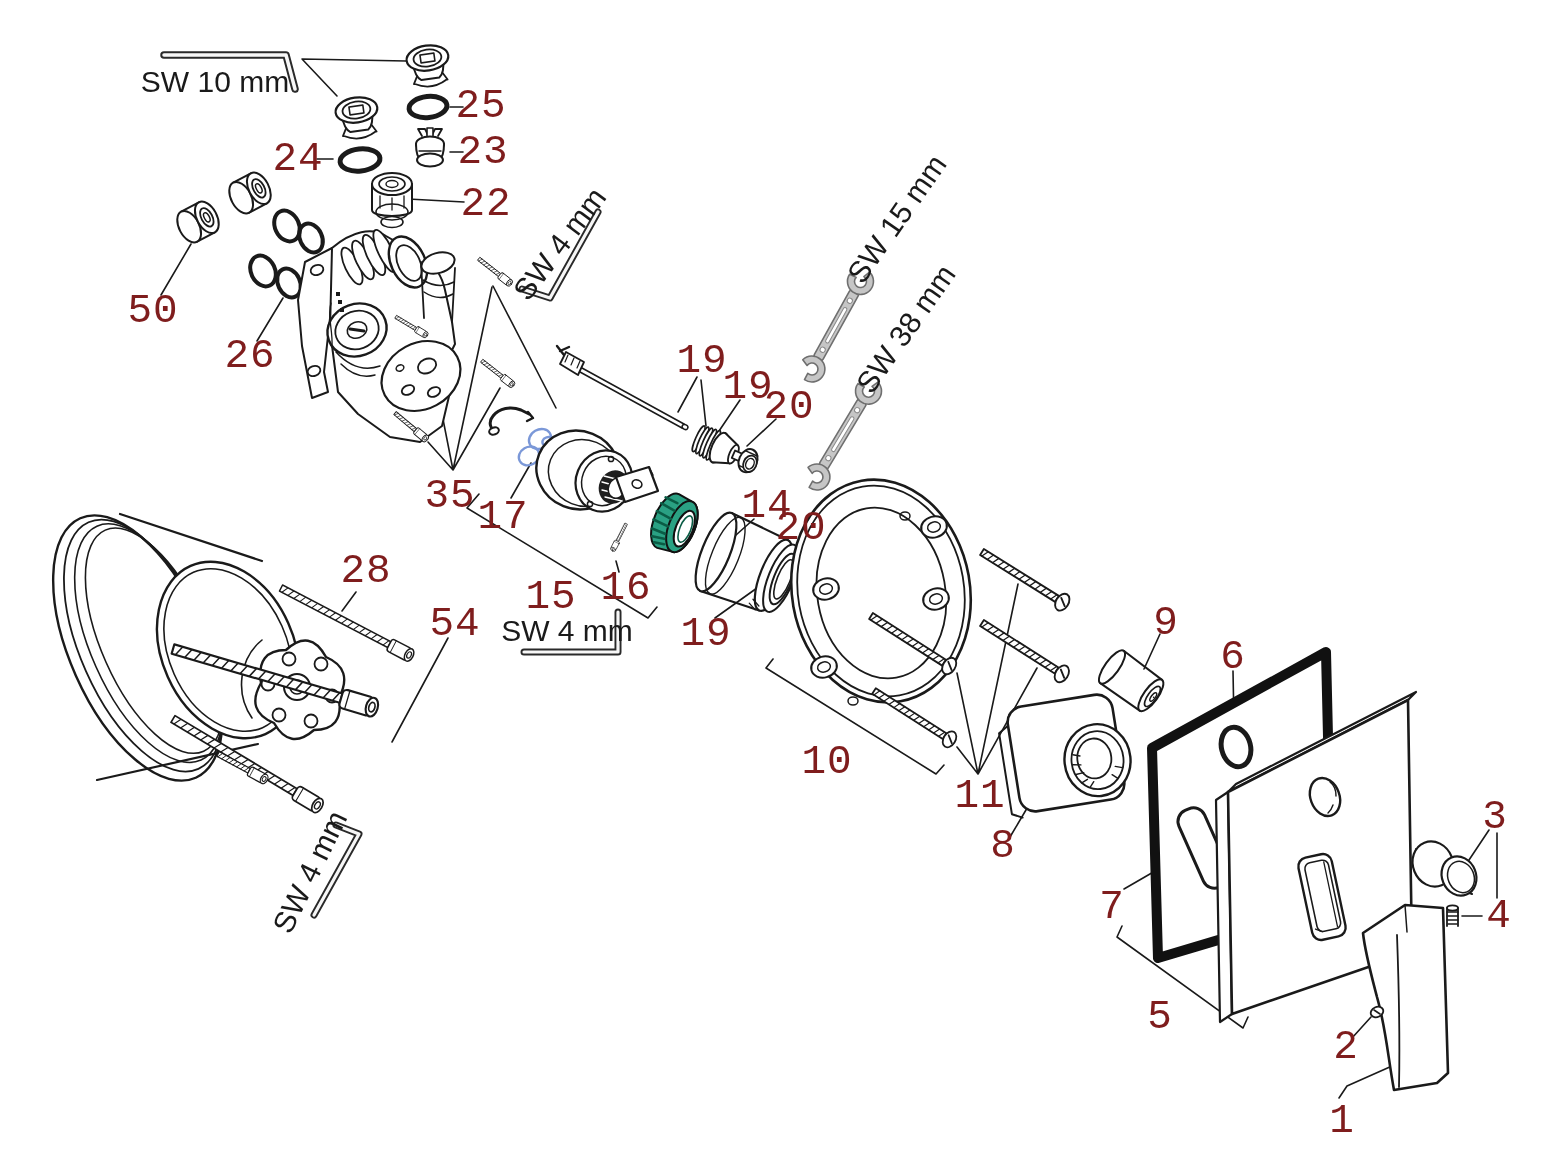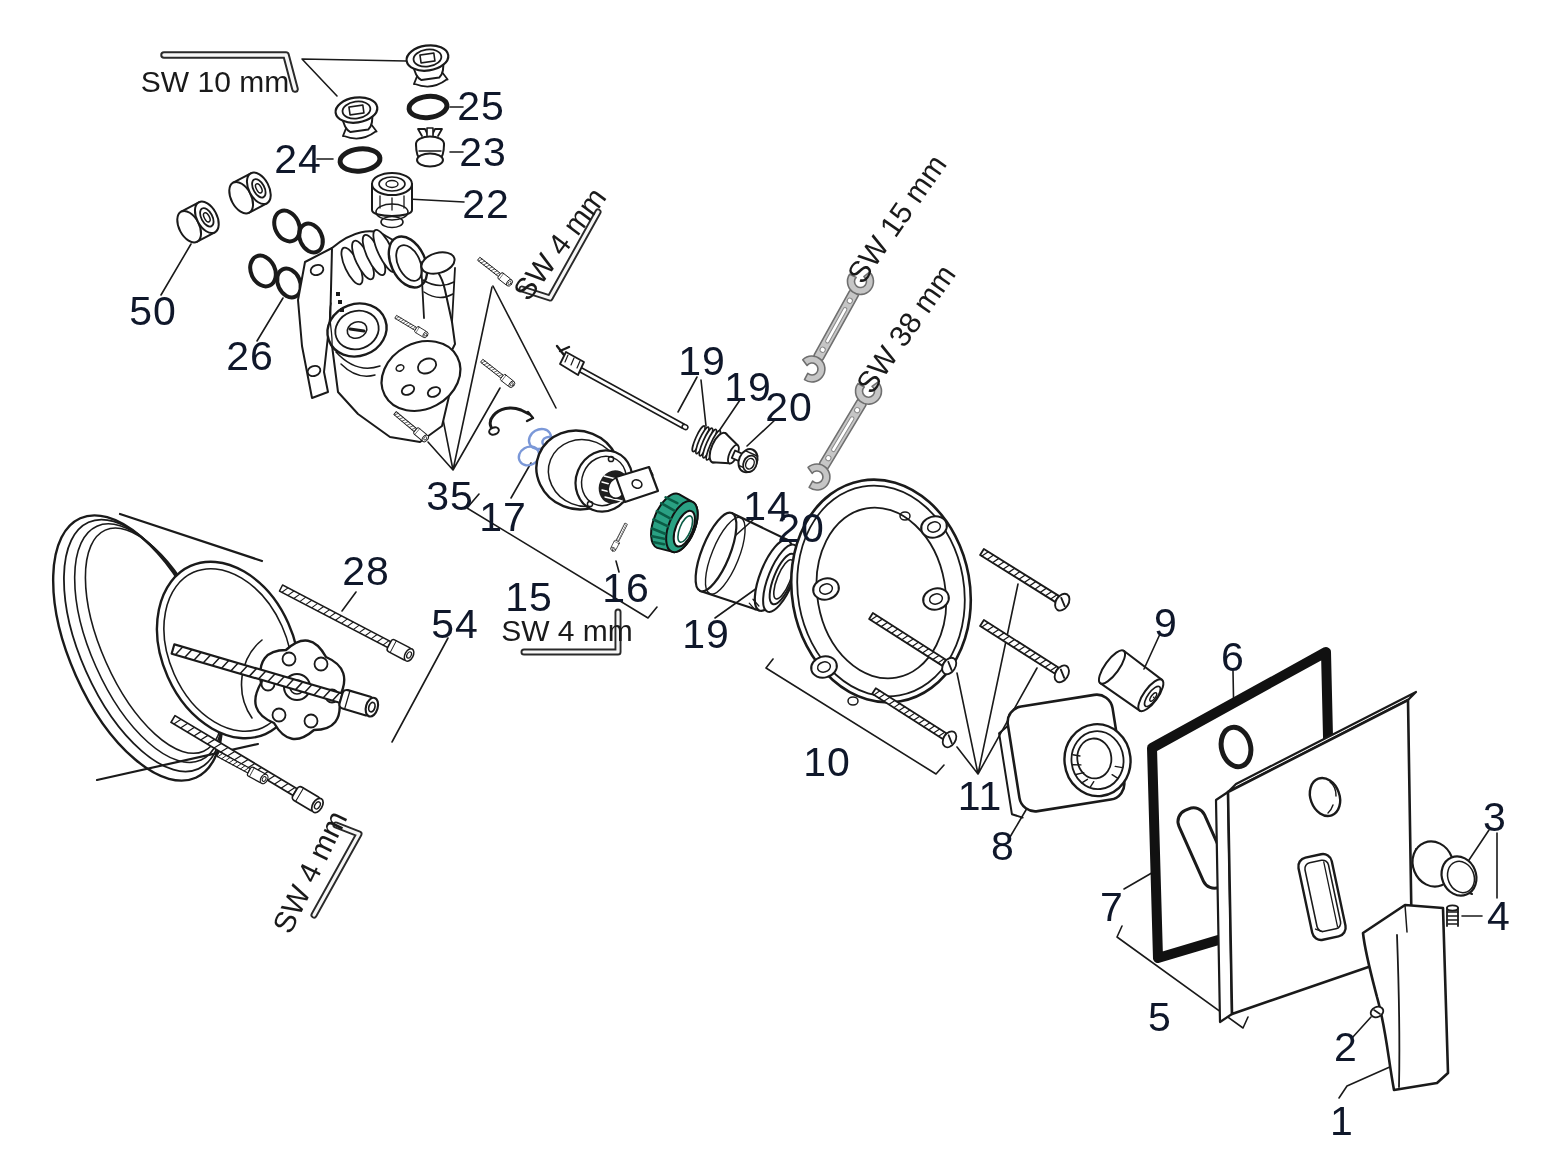--- a/index.html
+++ b/index.html
@@ -1,22 +1,22 @@
 <!DOCTYPE html>
 <html><head>
 <meta charset="utf-8">
 <style>
   html,body{margin:0;padding:0;background:#fff;}
   #stage{position:relative;width:1563px;height:1166px;background:#fff;overflow:hidden;
          font-family:"Liberation Sans", sans-serif;}
   #stage svg{position:absolute;left:0;top:0;}
   .labels{position:absolute;left:0;top:0;width:100%;height:100%;pointer-events:none;}
   .num{position:absolute;transform:translate(-50%,-50%);
-       font-family:Liberation Sans, sans-serif;font-size:41px;font-weight:400;
-       color:#0f172a;letter-spacing:1px;white-space:nowrap;}
+       font-family:Liberation Mono, monospace;font-size:41px;font-weight:400;
+       color:#7f1d1d;letter-spacing:1px;white-space:nowrap;}
   .tool{position:absolute;transform:translate(-50%,-50%);
         font-family:"Liberation Sans",sans-serif;font-size:30px;color:#1a1a1a;white-space:nowrap;}
   .r53{transform:translate(-50%,-50%) rotate(-53deg);}
   .r55{transform:translate(-50%,-50%) rotate(-55deg);}
   .r64{transform:translate(-50%,-50%) rotate(-64deg);}
 </style>
 </head>
 <body>
 
 <div id="stage">
@@ -430,21 +430,21 @@
   <span class="num" style="left:1160px;top:1017px">5</span>
   <span class="num" style="left:1233px;top:657px">6</span>
   <span class="num" style="left:1112px;top:907px">7</span>
   <span class="num" style="left:1003px;top:846px">8</span>
   <span class="num" style="left:1166px;top:623px">9</span>
   <span class="num" style="left:827px;top:762px">10</span>
   <span class="num" style="left:980px;top:796px">11</span>
   <span class="num" style="left:706px;top:634px">19</span>
   <span class="num" style="left:801px;top:528px">20</span>
   <span class="num" style="left:767px;top:506px">14</span>
-  <span class="num" style="left:529px;top:597px">15</span>
+  <span class="num" style="left:551px;top:597px">15</span>
   <span class="num" style="left:626px;top:588px">16</span>
   <span class="num" style="left:503px;top:517px">17</span>
   <span class="num" style="left:702px;top:361px">19</span>
   <span class="num" style="left:748px;top:387px">19</span>
   <span class="num" style="left:789px;top:407px">20</span>
   <span class="num" style="left:450px;top:496px">35</span>
   <span class="num" style="left:486px;top:204px">22</span>
   <span class="num" style="left:483px;top:152px">23</span>
   <span class="num" style="left:298px;top:159px">24</span>
   <span class="num" style="left:481px;top:106px">25</span>

